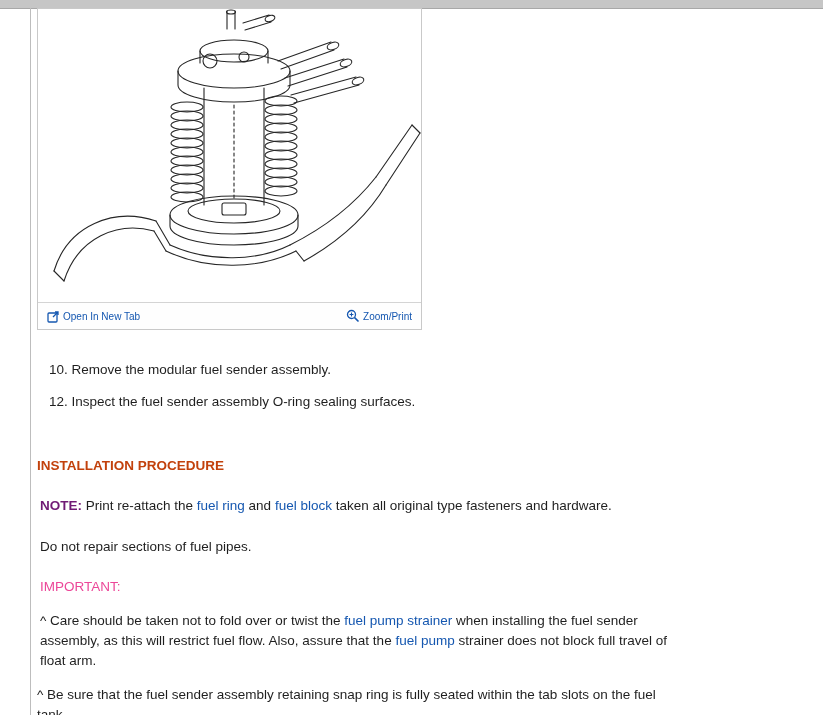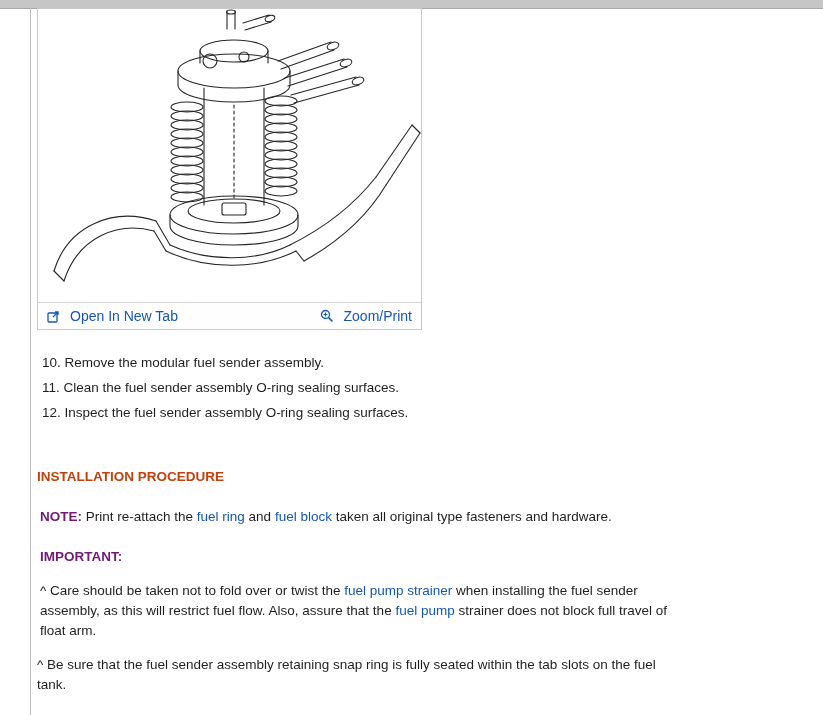--- a/index.html
+++ b/index.html
@@ -23,34 +23,34 @@
     position:absolute;left:37px;top:8px;width:385px;
     border:1px solid #c9c9c9;background:#fff;box-sizing:border-box;
   }
   .figure-canvas{height:293px;overflow:hidden;}
   .figure-actions{
     border-top:1px solid #d4d4d4;height:26px;
     display:flex;align-items:center;justify-content:space-between;
     padding:0 9px;background:#fefefe;
   }
   .figure-link{
-    color:#1557b0;font-size:14px;text-decoration:none;
-    display:flex;align-items:center;gap:10px;cursor:pointer;
+    color:#1557b0;font-size:10px;text-decoration:none;
+    display:flex;align-items:center;gap:3px;cursor:pointer;
   }
   .content{
     position:absolute;left:37px;top:348px;width:648px;
     font-size:13.5px;line-height:20px;
   }
-  .steps div{margin:5px;}
+  .steps div{margin:12px;}
   .section-title{
     font-weight:bold;margin-top:44px;color:#c2410c;
   }
   .note-block{margin-top:20px;padding-left:3px;}
   .plain-para{margin-top:21px;padding-left:3px;}
-  .important-label{margin-top:20px;padding-left:3px;font-weight:bold;color:#701a75;}
+  .important-label{margin-top:20px;padding-left:3px;font-weight:normal;color:#ec4899;}
   .important-item{margin-top:14px;}
   .important-item.first{padding-left:3px;}
   b{color:#701a75;}
   a.inline-link{color:#1557b0;text-decoration:none;cursor:pointer;}
   svg.diagram{display:block;}
 </style>
 </head>
 <body>
 
 <div class="topbar"></div>
@@ -145,30 +145,30 @@
       </svg>
       <span>Zoom/Print</span>
     </a>
   </div>
 </div>
 
 <div class="content">
 
   <div class="steps">
     <div>10. Remove the modular fuel sender assembly.</div>
-    <div>11. Clean the fuel sender assembly O-ring sealing surfaces.</div>
     <div>12. Inspect the fuel sender assembly O-ring sealing surfaces.</div>
   </div>
 
   <div class="section-title">INSTALLATION PROCEDURE</div>
 
   <div class="note-block">
     <b>NOTE:</b><span> Print re-attach the </span><a class="inline-link">fuel ring</a><span> and </span><a class="inline-link">fuel block</a><span> taken all original type fasteners and hardware.</span>
   </div>
 
+  <div class="plain-para">Do not repair sections of fuel pipes.</div>
 
   <div class="important-label">IMPORTANT:</div>
 
   <div class="important-item first">
     <span>^  Care should be taken not to fold over or twist the </span><a class="inline-link">fuel pump strainer</a><span> when installing the fuel sender assembly, as this will restrict fuel flow. Also, assure that the </span><a class="inline-link">fuel pump</a><span> strainer does not block full travel of float arm.</span>
   </div>
 
   <div class="important-item">^  Be sure that the fuel sender assembly retaining snap ring is fully seated within the tab slots on the fuel tank.</div>
 
 </div>

